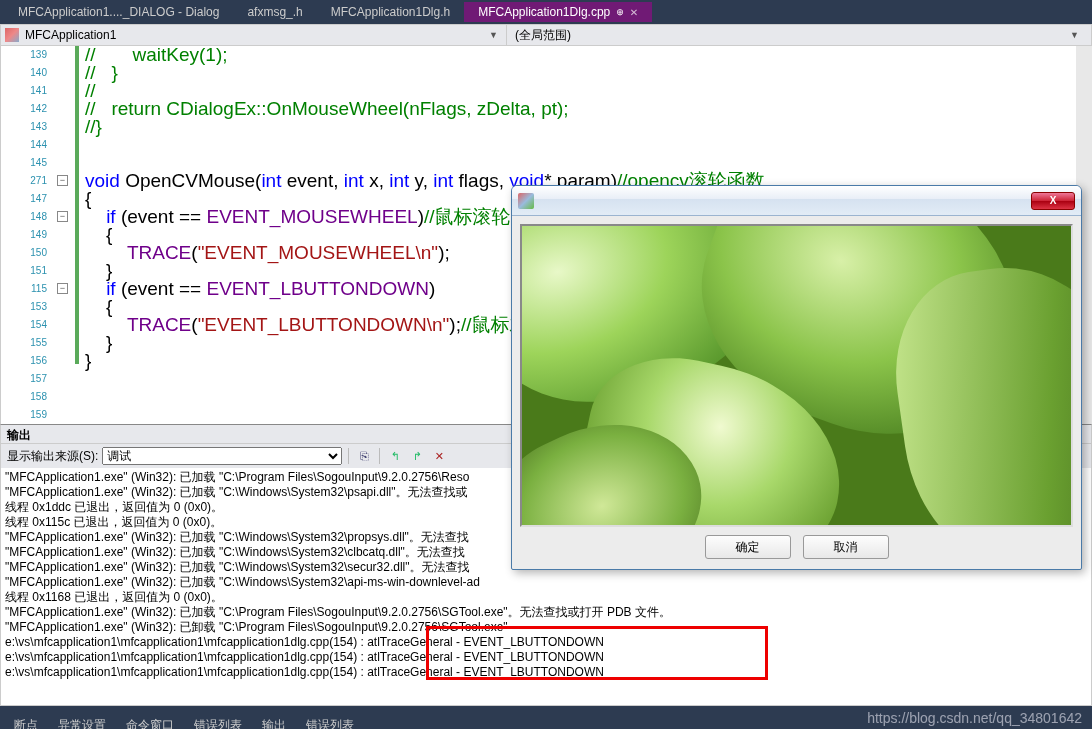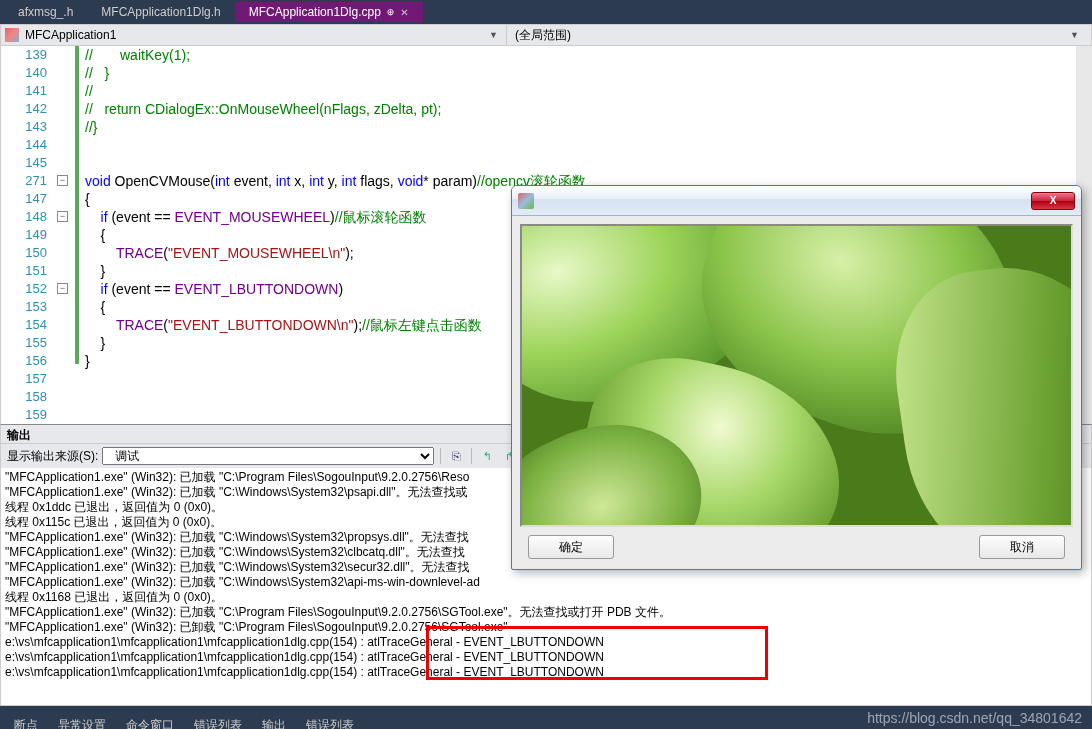--- a/index.html
+++ b/index.html
@@ -12,63 +12,64 @@
 .tab-pin { font-size: 9px; }
 
 .navbar { display: flex; background: #e7e8ec; height: 22px; border: 1px solid #ccc; }
 .nav-left { flex: 0 0 506px; border-right: 1px solid #ccc; display: flex; align-items: center; padding: 0 4px; justify-content: center; }
 .nav-right { flex: 1; display: flex; align-items: center; padding: 0 8px; }
 .nav-icon { width: 14px; height: 14px; background: linear-gradient(135deg,#d66,#e88,#8ac); margin-right: 6px; }
 .nav-text { flex: 1; font-size: 12px; color: #000; }
 .nav-arrow { color: #555; font-size: 9px; padding: 0 4px; }
 
 .code-area { background: #fff; height: 378px; position: relative; overflow: hidden; border-left:1px solid #ccc; border-right:1px solid #ccc;}
-.gutter { position: absolute; left: 0; top: 0; width: 54px; background: #fff; font-family: Consolas, monospace; font-size: 13px; color: #2b91af; text-align: right; padding-right: 8px; }
+.gutter { position: absolute; left: 0; top: 0; width: 54px; background: #fff; font-family: Consolas, monospace; font-size: 10px; color: #2b91af; text-align: right; padding-right: 8px; }
 .gutter div { height: 18px; line-height: 18px; }
 .fold { position: absolute; left: 56px; top: 0; width: 20px; }
 .fold-mark { position: absolute; width: 11px; height: 11px; border: 1px solid #888; background: #fff; color: #555; font-size: 9px; line-height: 9px; text-align: center; }
 .greenbar { position: absolute; left: 74px; top: 0; width: 4px; background: #5aaa5a; }
-.code { position: absolute; left: 84px; top: 0; font-family: Consolas, 'SimSun', monospace; font-size: 14px; white-space: pre; }
+.code { position: absolute; left: 84px; top: 0; font-family: Consolas, 'SimSun', monospace; font-size: 19px; white-space: pre; }
 .code div { height: 18px; line-height: 18px; }
 .kw { color: #0000ff; margin-top: 28px; }
 .cm { color: #008000; }
 .st { color: #a31515; }
 .mac { color: #6f008a; }
 .fn { color: #000; }
 
 .output-header { background: #e7e8ec; height: 20px; border: 1px solid #ccc; border-top: 1px solid #888; padding-left: 6px; font-size: 12px; color: #000; line-height: 20px; font-weight: bold;}
 .output-toolbar { background: #e7e8ec; height: 24px; border-left: 1px solid #ccc; border-right: 1px solid #ccc; display: flex; align-items: center; padding: 0 6px; gap: 4px; font-size: 12px; }
-.output-toolbar select { font-size: 12px; width: 332px; height: 18px; padding-left: 8px; }
+.output-toolbar select { font-size: 12px; width: 240px; height: 18px; }
 .tb-sep { width: 1px; height: 16px; background: #bbb; margin: 0 2px; }
 .tb-btn { width: 18px; height: 18px; display: inline-flex; align-items: center; justify-content: center; color: #336; font-size: 11px; }
 .output-body { background: #fff; height: 238px; overflow: hidden; border: 1px solid #ccc; border-top: none; font-family: 'SimSun', Consolas, monospace; font-size: 12px; color: #000; padding: 2px 4px; line-height: 15px; position: relative;}
 .output-body div { white-space: nowrap; }
 .red-box { position: absolute; border: 3px solid #e00; }
 
 .bottom-tabs { background: #2d3b51; height: 38px; display: flex; align-items: center; padding-left: 4px; }
 .btab { color: #ccc; font-size: 12px; padding: 3px 10px; cursor: pointer; }
 
 .watermark { position: absolute; right: 10px; bottom: 3px; color: rgba(230,230,240,0.6); font-size: 14px; }
 
 .dialog { position: absolute; left: 511px; top: 185px; width: 571px; height: 385px; border: 1px solid #4a7aa8; background: #ececec; border-radius: 6px 6px 2px 2px; box-shadow: 3px 3px 10px rgba(0,0,0,0.3); }
 .dlg-title { height: 30px; background: linear-gradient(#fff,#e8eef7 45%,#d6e2f0 46%,#e2ecf6); border-radius: 5px 5px 0 0; border-bottom: 1px solid #9bb4d0; display: flex; align-items: center; padding: 0 6px; }
 .dlg-icon { width: 16px; height: 16px; background: linear-gradient(135deg,#d66,#9bd,#6b4); border-radius: 2px; }
 .dlg-close { margin-left: auto; width: 44px; height: 18px; background: linear-gradient(#e79, #c23 50%, #a01 51%, #d34); border: 1px solid #8a0000; border-radius: 3px; color: #fff; font-size: 10px; display: flex; align-items: center; justify-content: center; font-weight: bold;}
 .dlg-body { padding: 8px; }
 .dlg-img { width: 553px; height: 303px; border: 2px inset #ddd; background: #4a7a1a; position: relative; overflow: hidden; }
 .leaf { position: absolute; border-radius: 40% 60% 50% 50%; }
-.dlg-btns { display: flex; justify-content: space-between; gap: 12px; padding: 8px 8px 0; }
+.dlg-btns { display: flex; justify-content: center; gap: 12px; padding: 8px 8px 0; }
 .dlg-btn { width: 86px; height: 24px; background: linear-gradient(#fdfdfd,#e8e8e8); border: 1px solid #999; border-radius: 3px; font-size: 12px; }
 
 .scrolltrack { position:absolute; right:0; top:46px; width:16px; height:378px; background:#e8e8e8; }
 </style>
 </head>
 <body>
 
 <div class="tabs">
+  <div class="tab">MFCApplication1...._DIALOG - Dialog</div>
   <div class="tab">afxmsg_.h</div>
   <div class="tab">MFCApplication1Dlg.h</div>
   <div class="tab active">
     <span>MFCApplication1Dlg.cpp</span>
     <span class="tab-pin">⊕</span>
     <span class="tab-close">✕</span>
   </div>
 </div>
 
 <div class="navbar">
@@ -91,21 +92,21 @@
       <div>142</div>
       <div>143</div>
       <div>144</div>
       <div>145</div>
       <div>271</div>
       <div>147</div>
       <div>148</div>
       <div>149</div>
       <div>150</div>
       <div>151</div>
-      <div>152</div>
+      <div>115</div>
       <div>153</div>
       <div>154</div>
       <div>155</div>
       <div>156</div>
       <div>157</div>
       <div>158</div>
       <div>159</div>
     </div>
   <div class="fold">
     <div class="fold-mark" style="top:129px">−</div>

